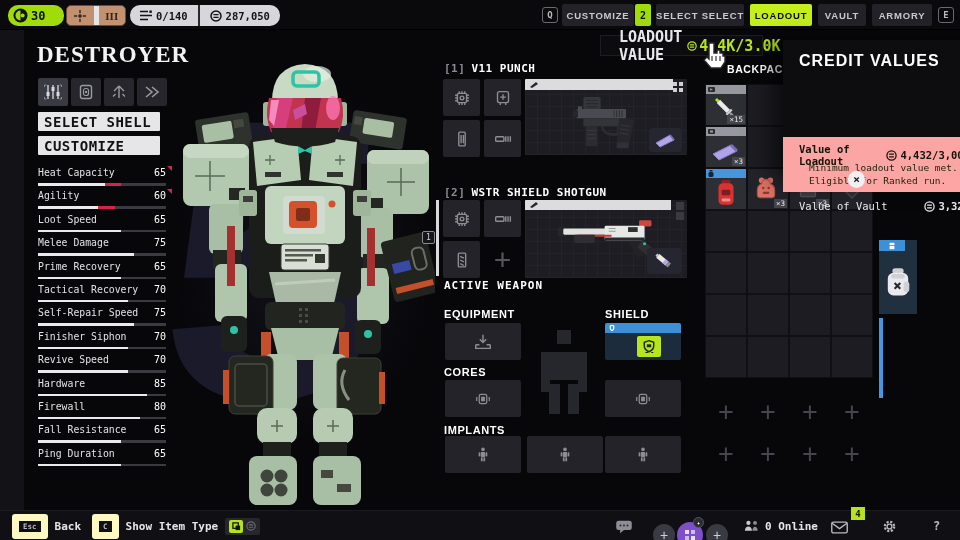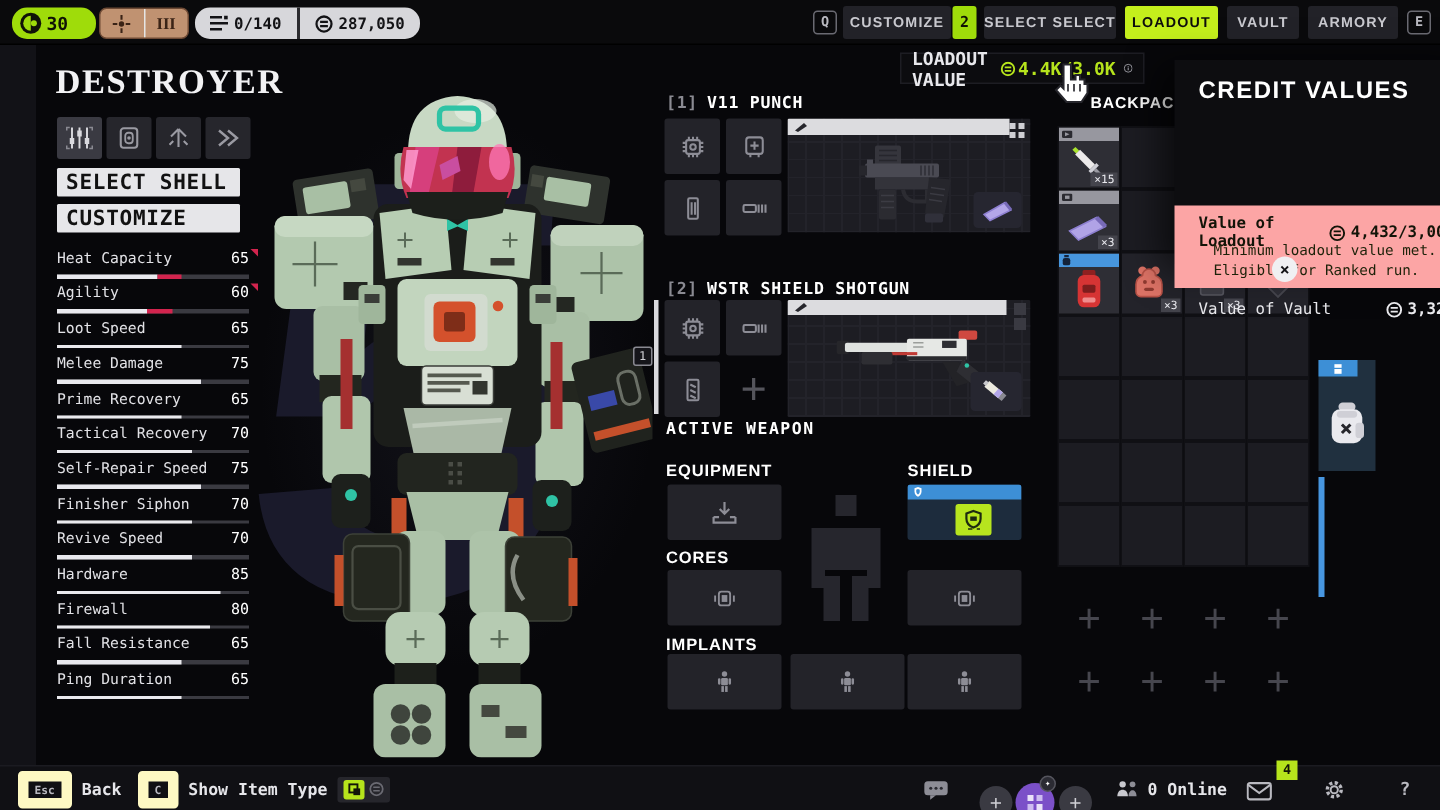--- a/index.html
+++ b/index.html
@@ -8,21 +8,21 @@
          font-family:"DejaVu Sans Mono",monospace;color:#e8e8ec;font-size:10px}
   .abs{position:absolute}
   .mono{font-family:"DejaVu Sans Mono",monospace}
 
   
   .topbar{position:absolute;left:0;top:0;width:960px;height:30px;background:#0a0a0c;border-bottom:1px solid #000}
   .pill{position:absolute;top:5px;height:21px;display:flex;align-items:center;border-radius:10px;font-weight:bold}
   .lvl{left:8px;width:56px;background:#9fdc0a;color:#101205;font-size:12px;gap:3px;padding-left:5px}
   .tier{left:66px;width:60px;background:#c09271;border:1px solid #6e4a35;color:#3a2316;font-size:11px;border-radius:5px;overflow:hidden}
   .tier .seg{flex:1;display:flex;align-items:center;justify-content:center;height:100%}
-  .tier .seg+.seg{border-left:1px solid #e5e5e5}
+  .tier .seg+.seg{border-left:5px solid #e5e5e5}
   .gray{left:130px;background:#d7d7db;color:#131316;font-size:10.5px;border-radius:10px;overflow:hidden}
   .gray .seg{display:flex;align-items:center;gap:4px;padding:14px 10px;height:100%}
   .gray .seg+.seg{border-left:2px solid #2a2a2e}
   .keybadge{position:absolute;top:7px;width:16px;height:16px;border:1px solid #6a6a72;border-radius:3px;
             color:#b9b9c0;font-size:9px;display:flex;align-items:center;justify-content:center;font-weight:bold}
   .tab{position:absolute;top:4px;height:22px;background:#222228;color:#c9c9cf;border-radius:2px;
        font-family:"Liberation Sans",sans-serif;font-weight:bold;font-size:9.5px;letter-spacing:.8px;
        display:flex;align-items:center;justify-content:center}
   .tab.active{background:#c4ef1c;color:#0d0d0d}
   .tabbadge{position:absolute;top:4px;width:16px;height:22px;background:#9fdc0a;color:#101205;border-radius:2px;
@@ -74,21 +74,21 @@
             letter-spacing:.6px;color:#fff}
   .gearslot{position:absolute;width:76px;height:37px;background:#232329;border-radius:2px;
             display:flex;align-items:center;justify-content:center}
   .shieldslot{position:absolute;left:605px;top:323px;width:76px;height:37px;background:#1d2c3d;border-radius:2px;overflow:hidden}
   .shieldhead{position:absolute;left:0;top:0;width:100%;height:10px;background:#3d8fd6;display:flex;align-items:center;padding-left:3px}
   .shielditem{position:absolute;left:32px;top:13px;width:24px;height:21px;background:#b7e51e;border-radius:2px;
               display:flex;align-items:center;justify-content:center}
 
   
   .lvpill{position:absolute;left:600px;top:35px;width:163px;height:21px;background:#0c0c0f;border:1px solid #1d1d23;
-          display:flex;align-items:center;gap:5px;padding:0 7px;font-size:12px;font-weight:bold}
+          display:flex;align-items:center;gap:5px;padding:0 18px;font-size:15px;font-weight:bold}
   .lvpill .grn{color:#b6e41c;display:flex;align-items:center;gap:2px}
   .bptitle{position:absolute;left:727px;top:63px;font-family:"Liberation Sans",sans-serif;font-weight:bold;
            font-size:10.5px;letter-spacing:.6px;color:#fff}
   .bpgrid{position:absolute;left:706px;top:85px;width:168px;height:296px}
   .bp-cell{position:absolute;width:40px;height:40px;background:#1c1c22;outline:1px solid #101014}
   .bpitem{position:absolute;width:40px;height:40px;background:#2e2e35;overflow:hidden}
   .bpihead{position:absolute;left:0;top:0;width:100%;height:9px;background:#97979f;display:flex;align-items:center;padding-left:2px}
   .bpihead.blue{background:#4796dd}
   .bpcount{position:absolute;right:1px;bottom:1px;background:#44444c;color:#e9e9ee;font-size:7.5px;padding:0 2px;line-height:9px}
   .bp-cross{position:absolute;width:40px;height:40px;color:#46464e;font-size:27px;font-weight:200;

